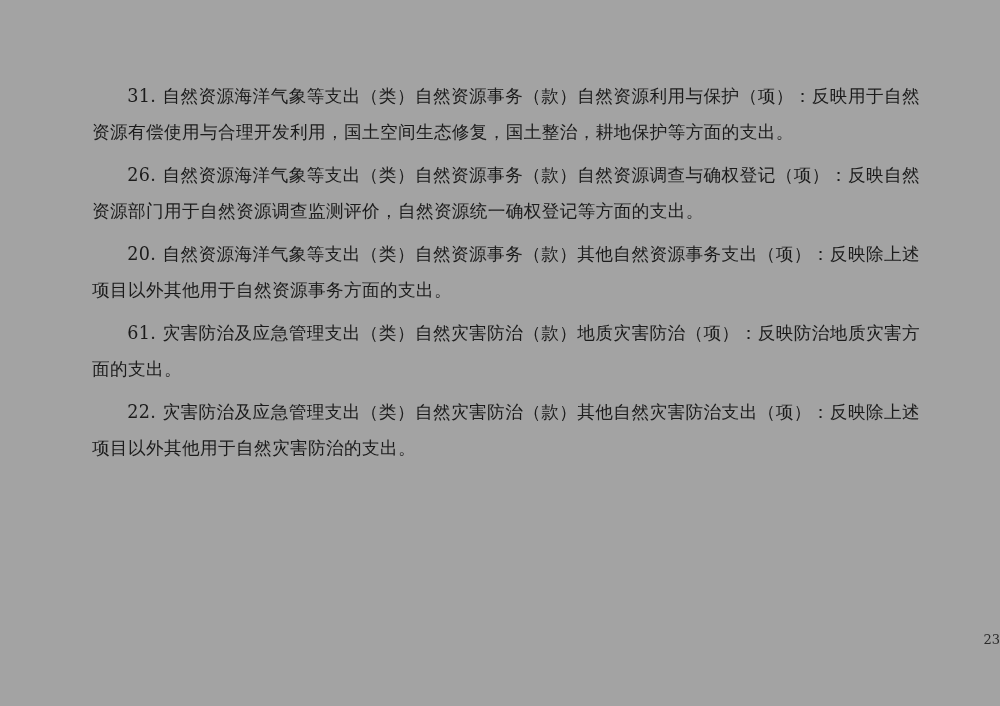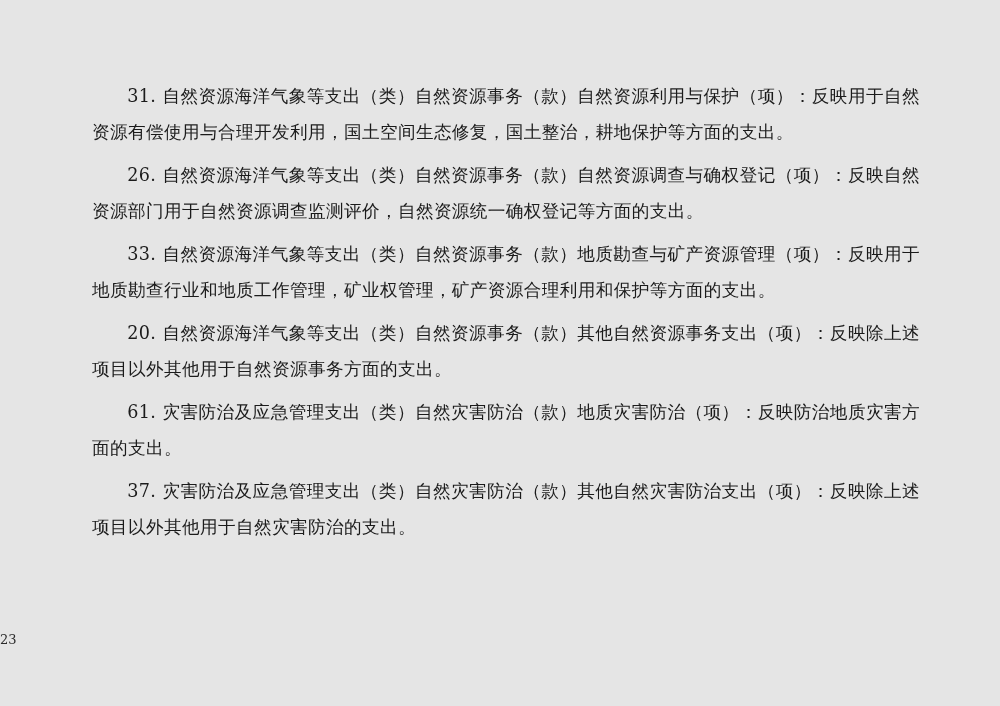--- a/index.html
+++ b/index.html
@@ -11,21 +11,21 @@
     height: 706px;
     background: #ffffff;
     font-family: "DejaVu Serif", "Liberation Serif", serif;
     color: #1a1a1a;
     overflow: hidden;
   }
   .page {
     position: relative;
     width: 1000px;
     height: 706px;
-    background: #e5e5e5;
+    background: #a3a3a3;
     box-sizing: border-box;
   }
   .content {
     position: absolute;
     left: 92px;
     top: 78px;
     width: 828px;
   }
   .para {
     font-size: 17.6px;
@@ -36,32 +36,31 @@
     letter-spacing: 0.4px;
     margin: 0 0 7px 0;
     color: #1b1b1b;
     font-family: "DejaVu Serif", "Liberation Serif", serif;
   }
   .page-number {
     position: absolute;
     left: 0;
     right: 0;
     top: 632px;
-    text-align: left;
+    text-align: right;
     font-size: 13px;
     color: #2a2a2a;
     font-family: "DejaVu Serif", "Liberation Serif", serif;
   }
 </style>
 </head>
 <body>
 
 <div class="page">
   <div class="content">
     <p class="para">31. 自然资源海洋气象等支出（类）自然资源事务（款）自然资源利用与保护（项）：反映用于自然资源有偿使用与合理开发利用，国土空间生态修复，国土整治，耕地保护等方面的支出。</p>
     <p class="para">26. 自然资源海洋气象等支出（类）自然资源事务（款）自然资源调查与确权登记（项）：反映自然资源部门用于自然资源调查监测评价，自然资源统一确权登记等方面的支出。</p>
-    <p class="para">33. 自然资源海洋气象等支出（类）自然资源事务（款）地质勘查与矿产资源管理（项）：反映用于地质勘查行业和地质工作管理，矿业权管理，矿产资源合理利用和保护等方面的支出。</p>
     <p class="para">20. 自然资源海洋气象等支出（类）自然资源事务（款）其他自然资源事务支出（项）：反映除上述项目以外其他用于自然资源事务方面的支出。</p>
     <p class="para">61. 灾害防治及应急管理支出（类）自然灾害防治（款）地质灾害防治（项）：反映防治地质灾害方面的支出。</p>
-    <p class="para">37. 灾害防治及应急管理支出（类）自然灾害防治（款）其他自然灾害防治支出（项）：反映除上述项目以外其他用于自然灾害防治的支出。</p>
+    <p class="para">22. 灾害防治及应急管理支出（类）自然灾害防治（款）其他自然灾害防治支出（项）：反映除上述项目以外其他用于自然灾害防治的支出。</p>
   </div>
   <div class="page-number">23</div>
 </div>
 
 </body></html>

